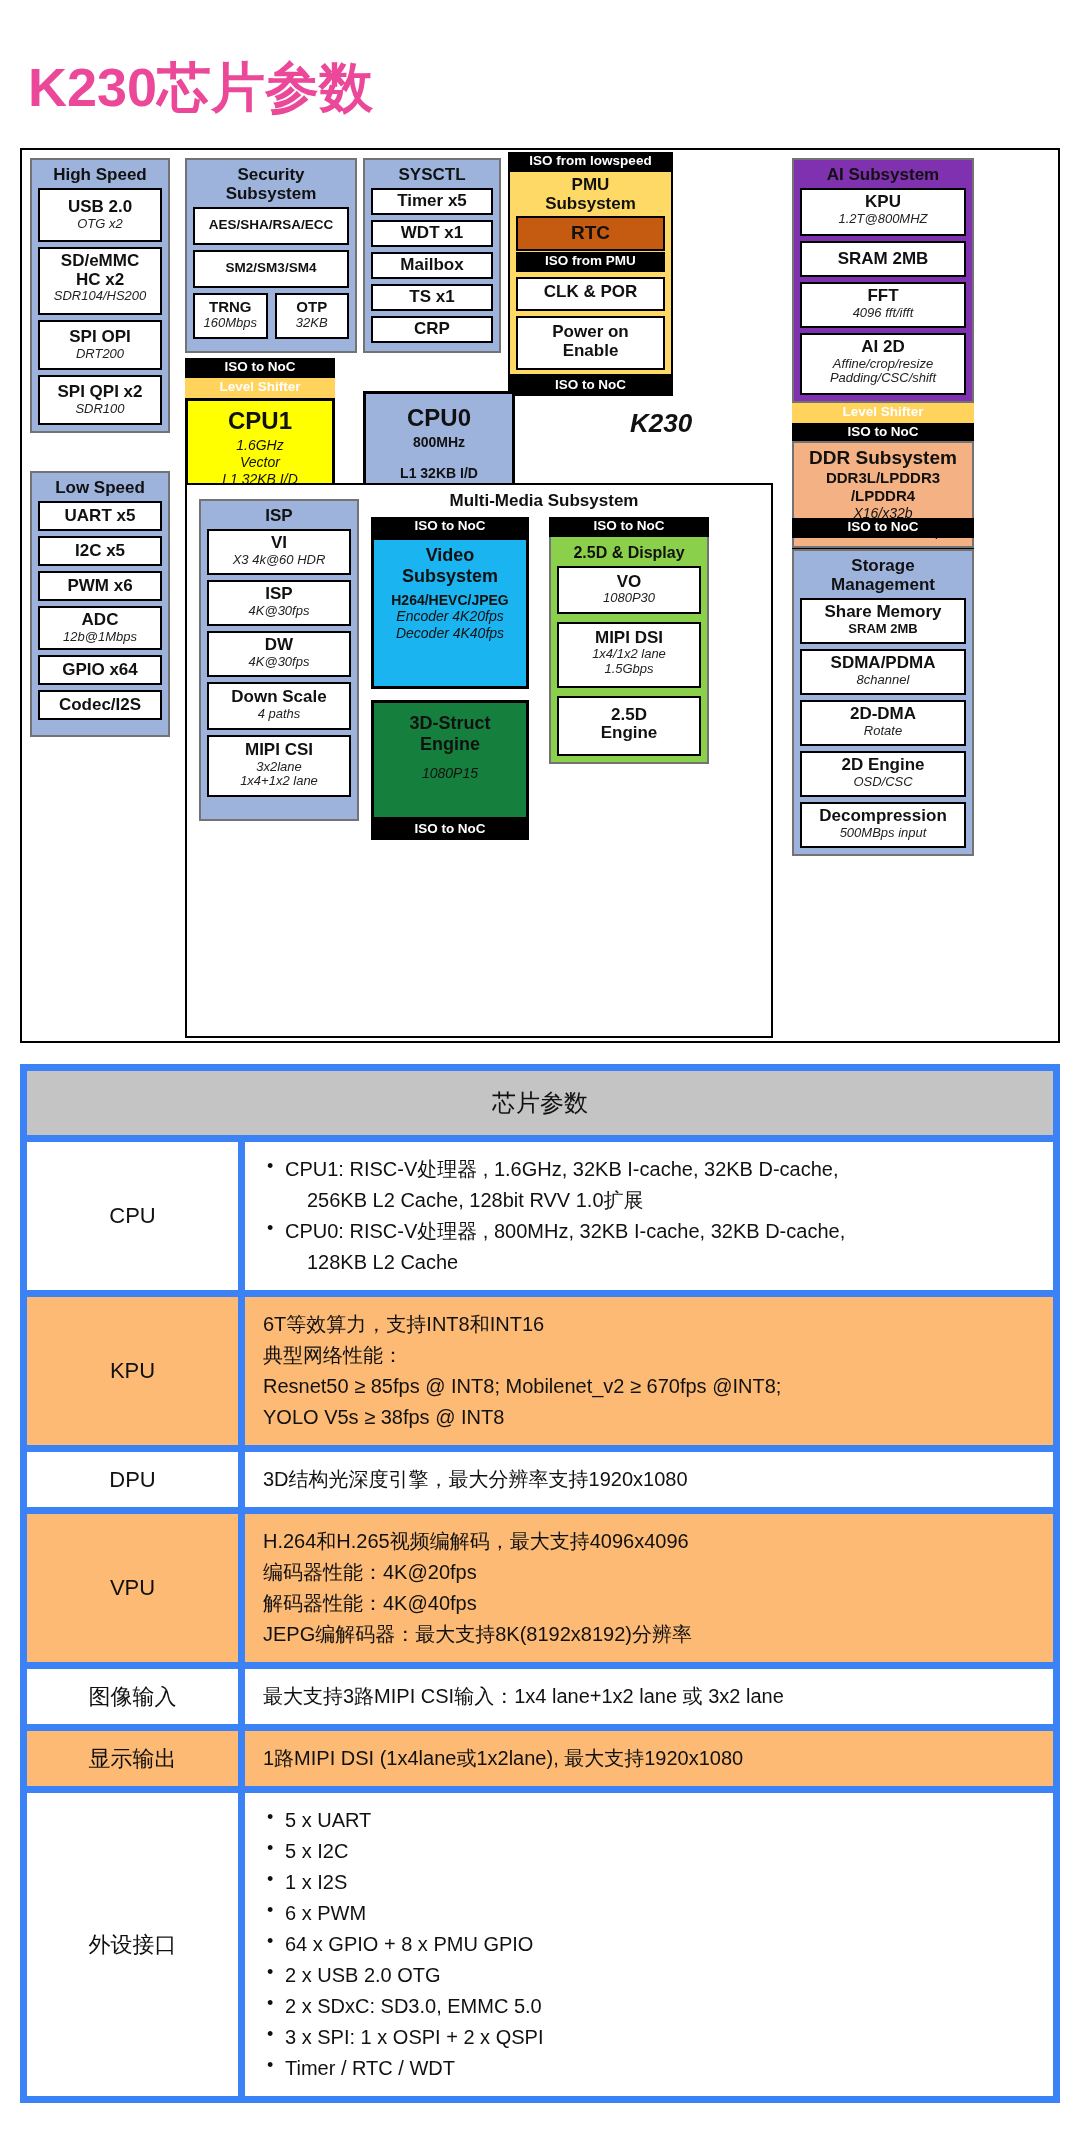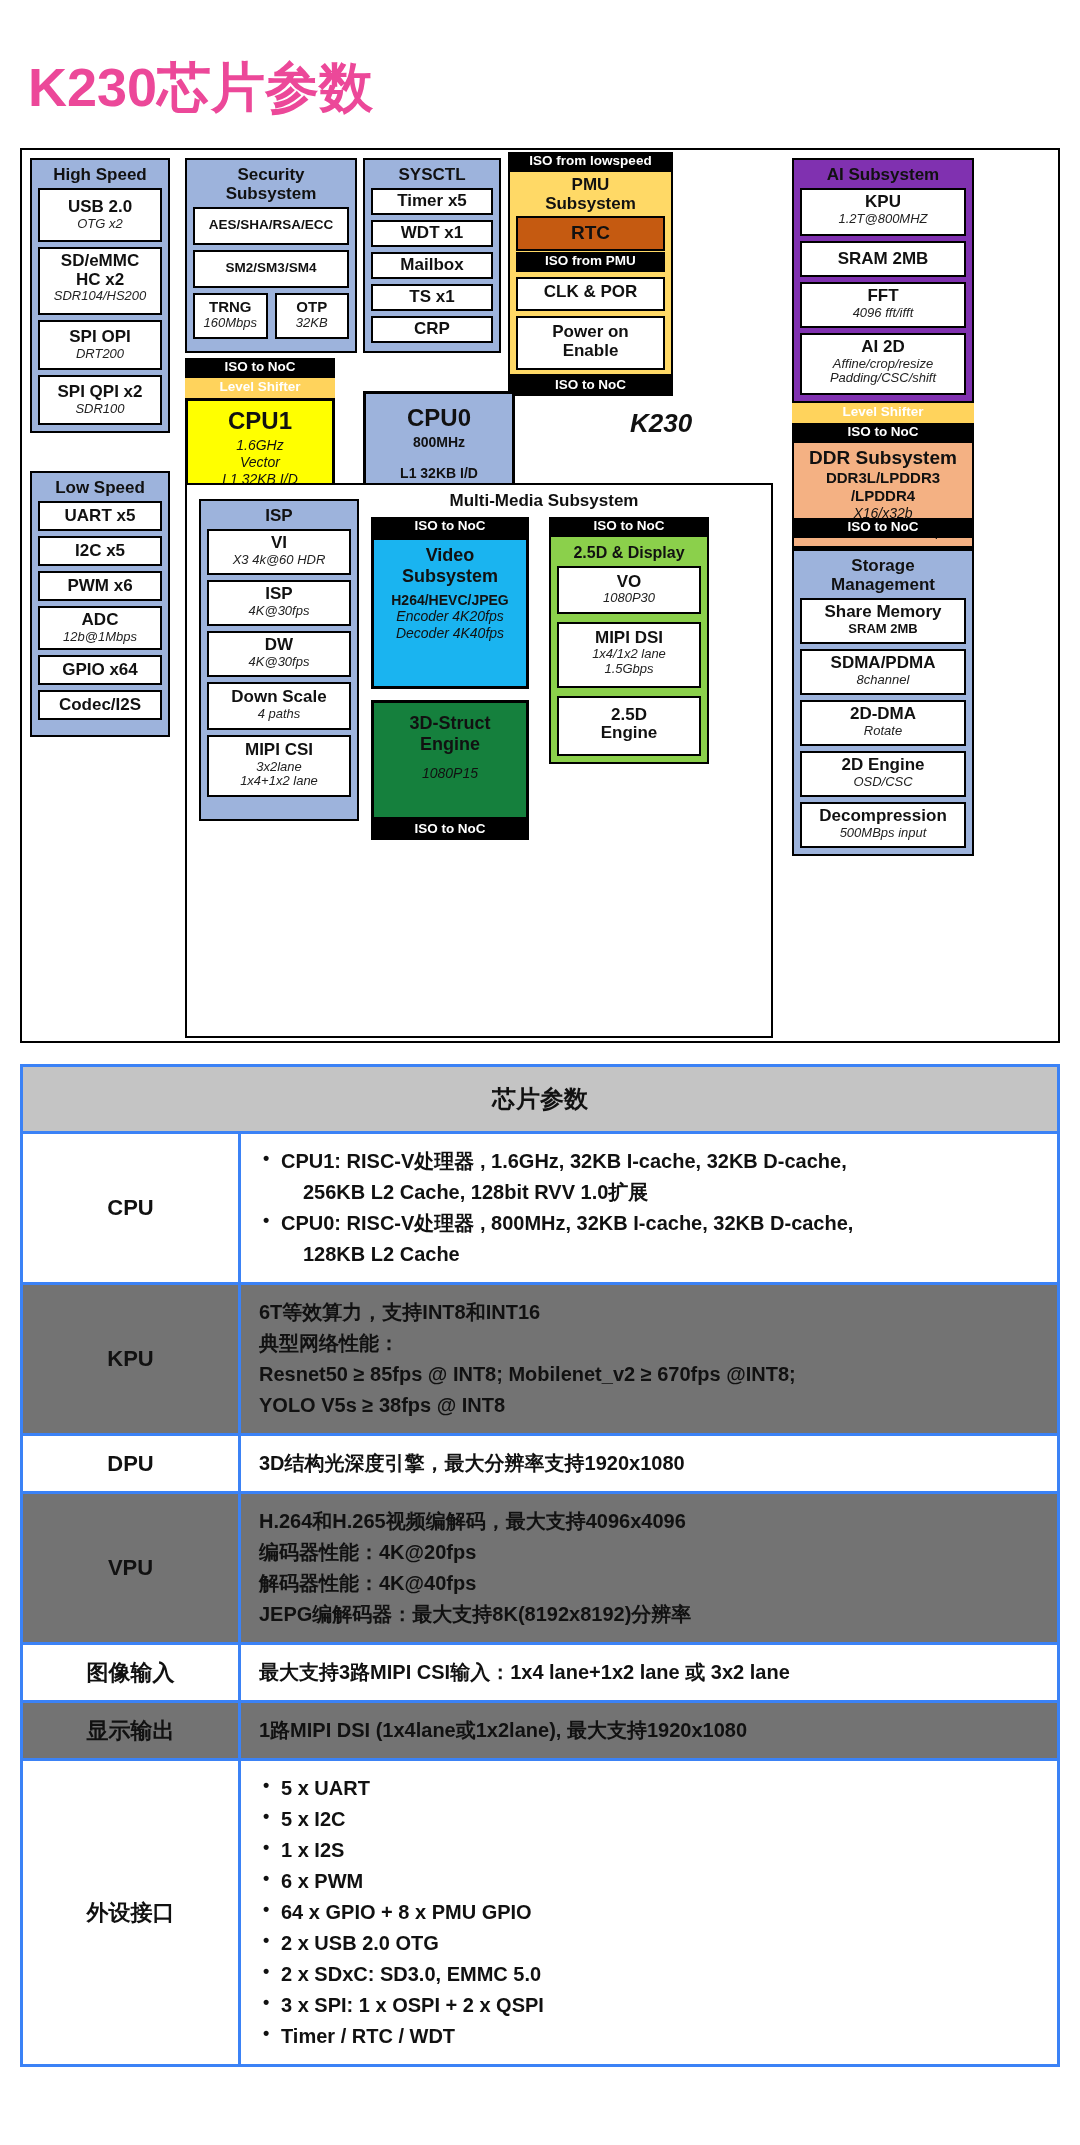--- a/index.html
+++ b/index.html
@@ -27,21 +27,21 @@
     width:1040px; height:895px;
     border:2px solid #000; background:#fff;
     padding:8px 8px;
   }
   .diag-inner{ position:relative; width:100%; height:100%; }
 
   
   .grp{
     position:absolute;
     background:#9db3dc;
-    border:2px solid #000000;
+    border:2px solid #737373;
     padding:5px 6px 6px 6px;
   }
   .grp.purple{ background:#8031b0; }
   .grp.green{ background:#8bd04b; }
   .grp.orange{ background:#f4b183; }
   .grp-title{
     text-align:center; font-weight:bold; font-size:17px;
     color:#111; line-height:1.12; margin-bottom:4px;
   }
   .grp.purple > .grp-title{ color:#111; }
@@ -114,34 +114,33 @@
   .dstruct .t{ font-weight:bold; font-size:18px; display:block; line-height:1.18;}
   .dstruct .s{ font-style:italic; font-size:14px; display:block; margin-top:10px;}
 
   
   .spec-table{
     position:absolute; left:20px; top:1064px; width:1040px;
     border-collapse:collapse;
     font-size:20px;
   }
   .spec-table td{
-    border:3px solid #3b82f6;
+    border:7px solid #3b82f6;
     vertical-align:middle;
-    font-weight:bold;
   }
   .spec-head{
     background:#c4c4c4; text-align:center; font-size:24px;
     padding:16px 0; font-weight:normal;
   }
   .lbl{
     width:218px; text-align:center; padding:10px 6px; font-size:22px;
     color:#111;
   }
   .val{ padding:12px 14px 12px 18px; line-height:1.55; }
-  .row-alt td{ background:#737373; }
+  .row-alt td{ background:#fdba74; }
   .bullets{ margin:0; padding:0; list-style:none; }
   .bullets li{ position:relative; padding-left:22px; }
   .bullets li:before{
     content:"\2022"; position:absolute; left:4px; top:-1px; font-size:18px;
   }
   .hang{ display:block; padding-left:22px; }
   .ln2{ display:block; }
 </style>
 </head>
 <body>

